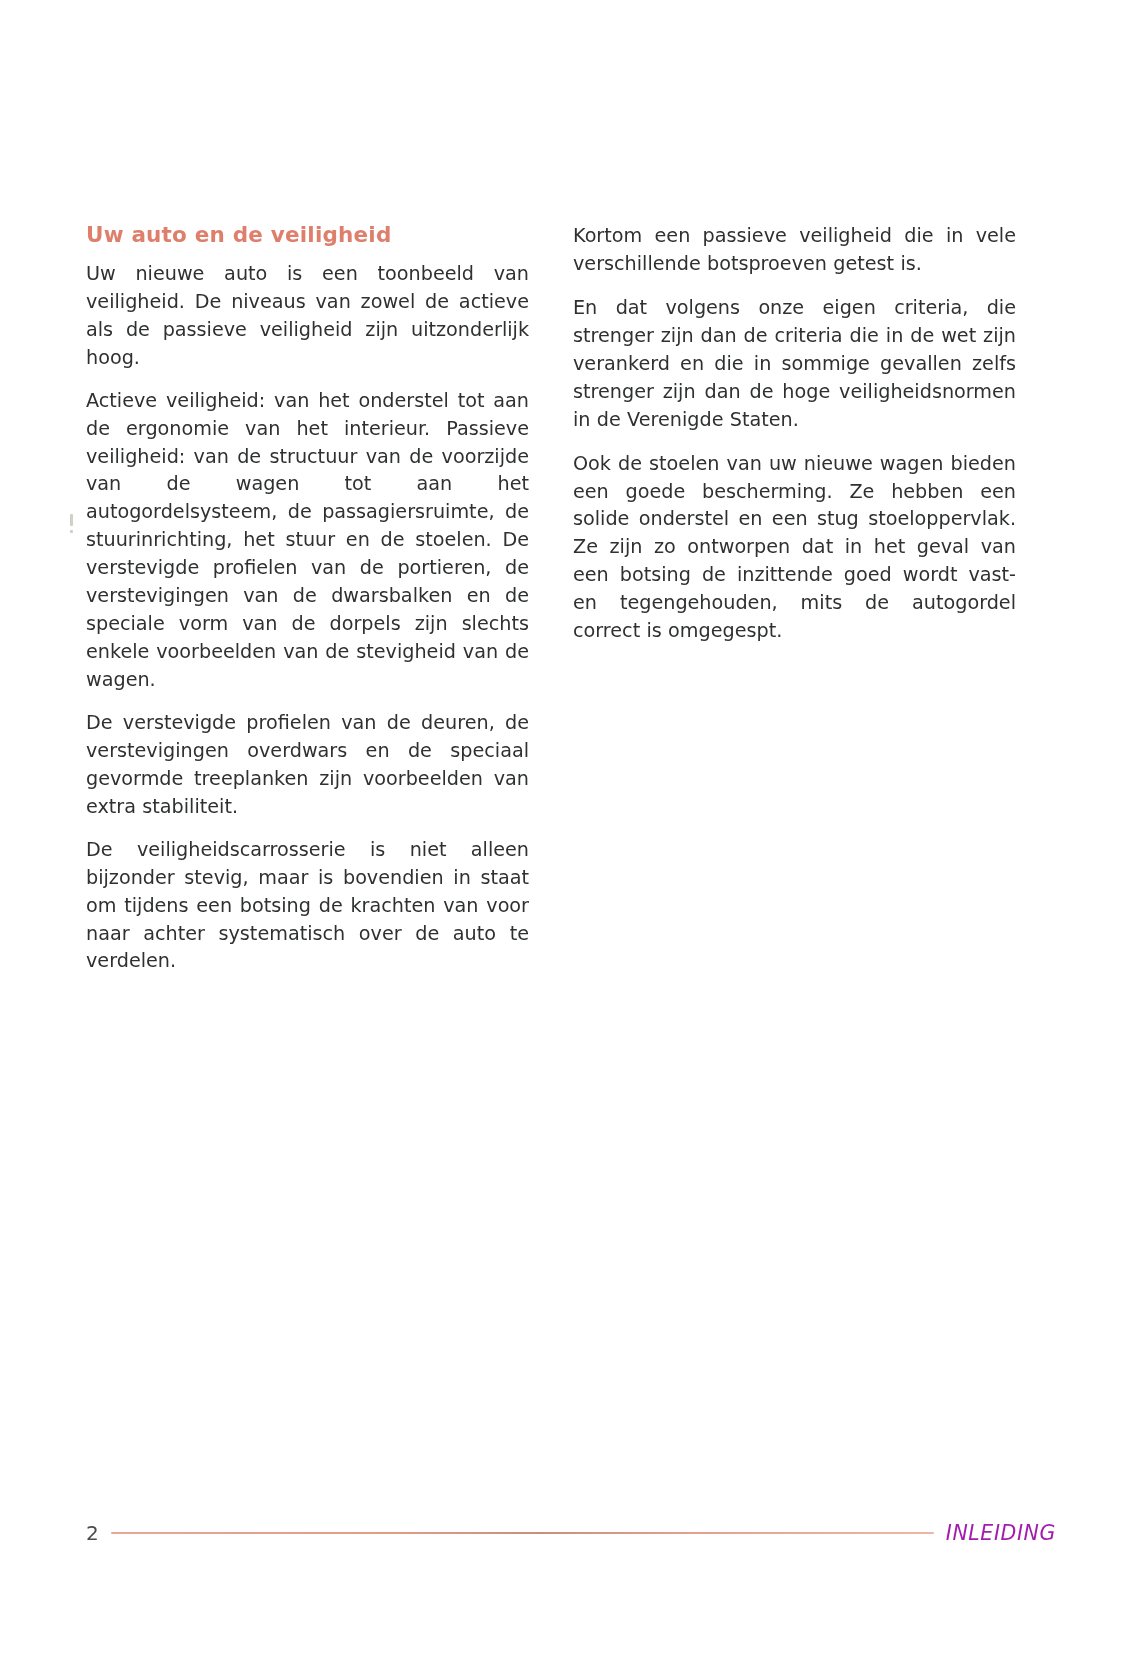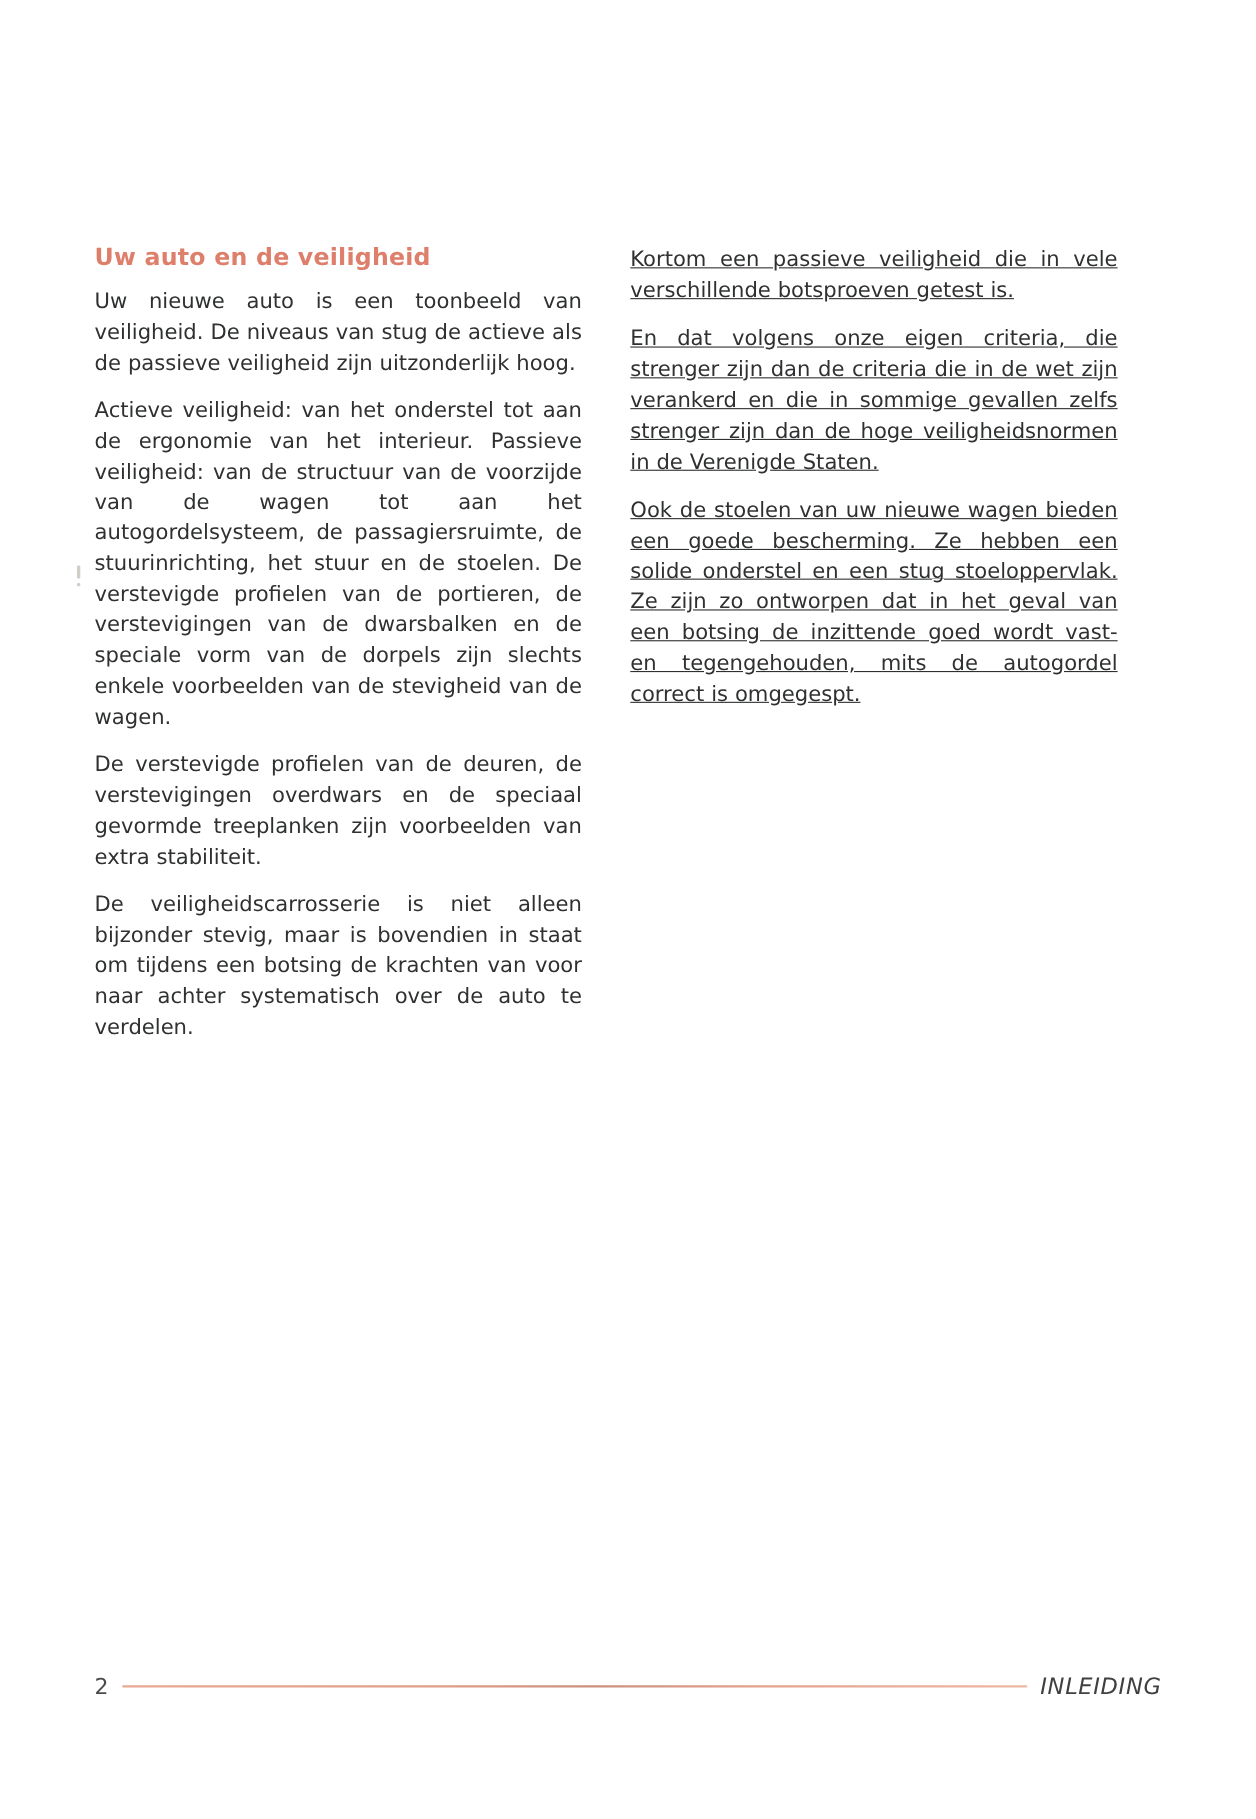--- a/index.html
+++ b/index.html
@@ -52,21 +52,20 @@
     hyphens: manual;
     word-spacing: 0.2px;
   }
   p.para:last-child {
     margin-bottom: 0;
   }
   
 
   .col-right p.para {
     margin-bottom: 16px;
-    text-decoration: underline;
   }
 
   
   .scan-speck {
     position: absolute;
     left: 70px;
     top: 514px;
     width: 3px;
     height: 12px;
     background: #b9b4ae;
@@ -103,38 +102,38 @@
                 #e09d86 35%,
                 #c98f7d 52%,
                 #e3a18c 70%,
                 #eeb7a4 100%);
     border-radius: 1px;
   }
   .footer-label {
     flex: 0 0 auto;
     font-size: 20.5px;
     font-style: italic;
-    color: #404040;
+    color: #a21caf;
     letter-spacing: 0.6px;
     line-height: 1;
   }
 </style>
 </head>
 <body>
 
 <div class="page">
 
   <span class="scan-speck"></span>
   <span class="scan-speck dot2"></span>
 
   <div class="content">
 
     <div class="col col-left">
       <h2 class="section-title">Uw auto en de veiligheid</h2>
-      <p class="para">Uw nieuwe auto is een toonbeeld van veiligheid. De niveaus van stug de actieve als de passieve veiligheid zijn uitzonderlijk hoog.</p>
+      <p class="para">Uw nieuwe auto is een toonbeeld van veiligheid. De niveaus van zowel de actieve als de passieve veiligheid zijn uitzonderlijk hoog.</p>
       <p class="para">Actieve veiligheid: van het onderstel tot aan de ergonomie van het interieur. Passieve veiligheid: van de structuur van de voorzijde van de wagen tot aan het autogordelsysteem, de passagiersruimte, de stuurinrichting, het stuur en de stoelen. De verstevigde profielen van de portieren, de verstevigingen van de dwarsbalken en de speciale vorm van de dorpels zijn slechts enkele voorbeelden van de stevigheid van de wagen.</p>
       <p class="para">De verstevigde profielen van de deuren, de verstevigingen overdwars en de speciaal gevormde treeplanken zijn voorbeelden van extra stabiliteit.</p>
       <p class="para">De veiligheidscarrosserie is niet alleen bijzonder stevig, maar is bovendien in staat om tijdens een botsing de krachten van voor naar achter systematisch over de auto te verdelen.</p>
     </div>
 
     <div class="col col-right">
       <p class="para">Kortom een passieve veiligheid die in vele verschillende botsproeven getest is.</p>
       <p class="para">En dat volgens onze eigen criteria, die strenger zijn dan de criteria die in de wet zijn verankerd en die in sommige gevallen zelfs strenger zijn dan de hoge veiligheidsnormen in de Verenigde Staten.</p>
       <p class="para">Ook de stoelen van uw nieuwe wagen bieden een goede bescherming. Ze hebben een solide onderstel en een stug stoeloppervlak. Ze zijn zo ontworpen dat in het geval van een botsing de inzittende goed wordt vast- en tegengehouden, mits de autogordel correct is omgegespt.</p>
     </div>

